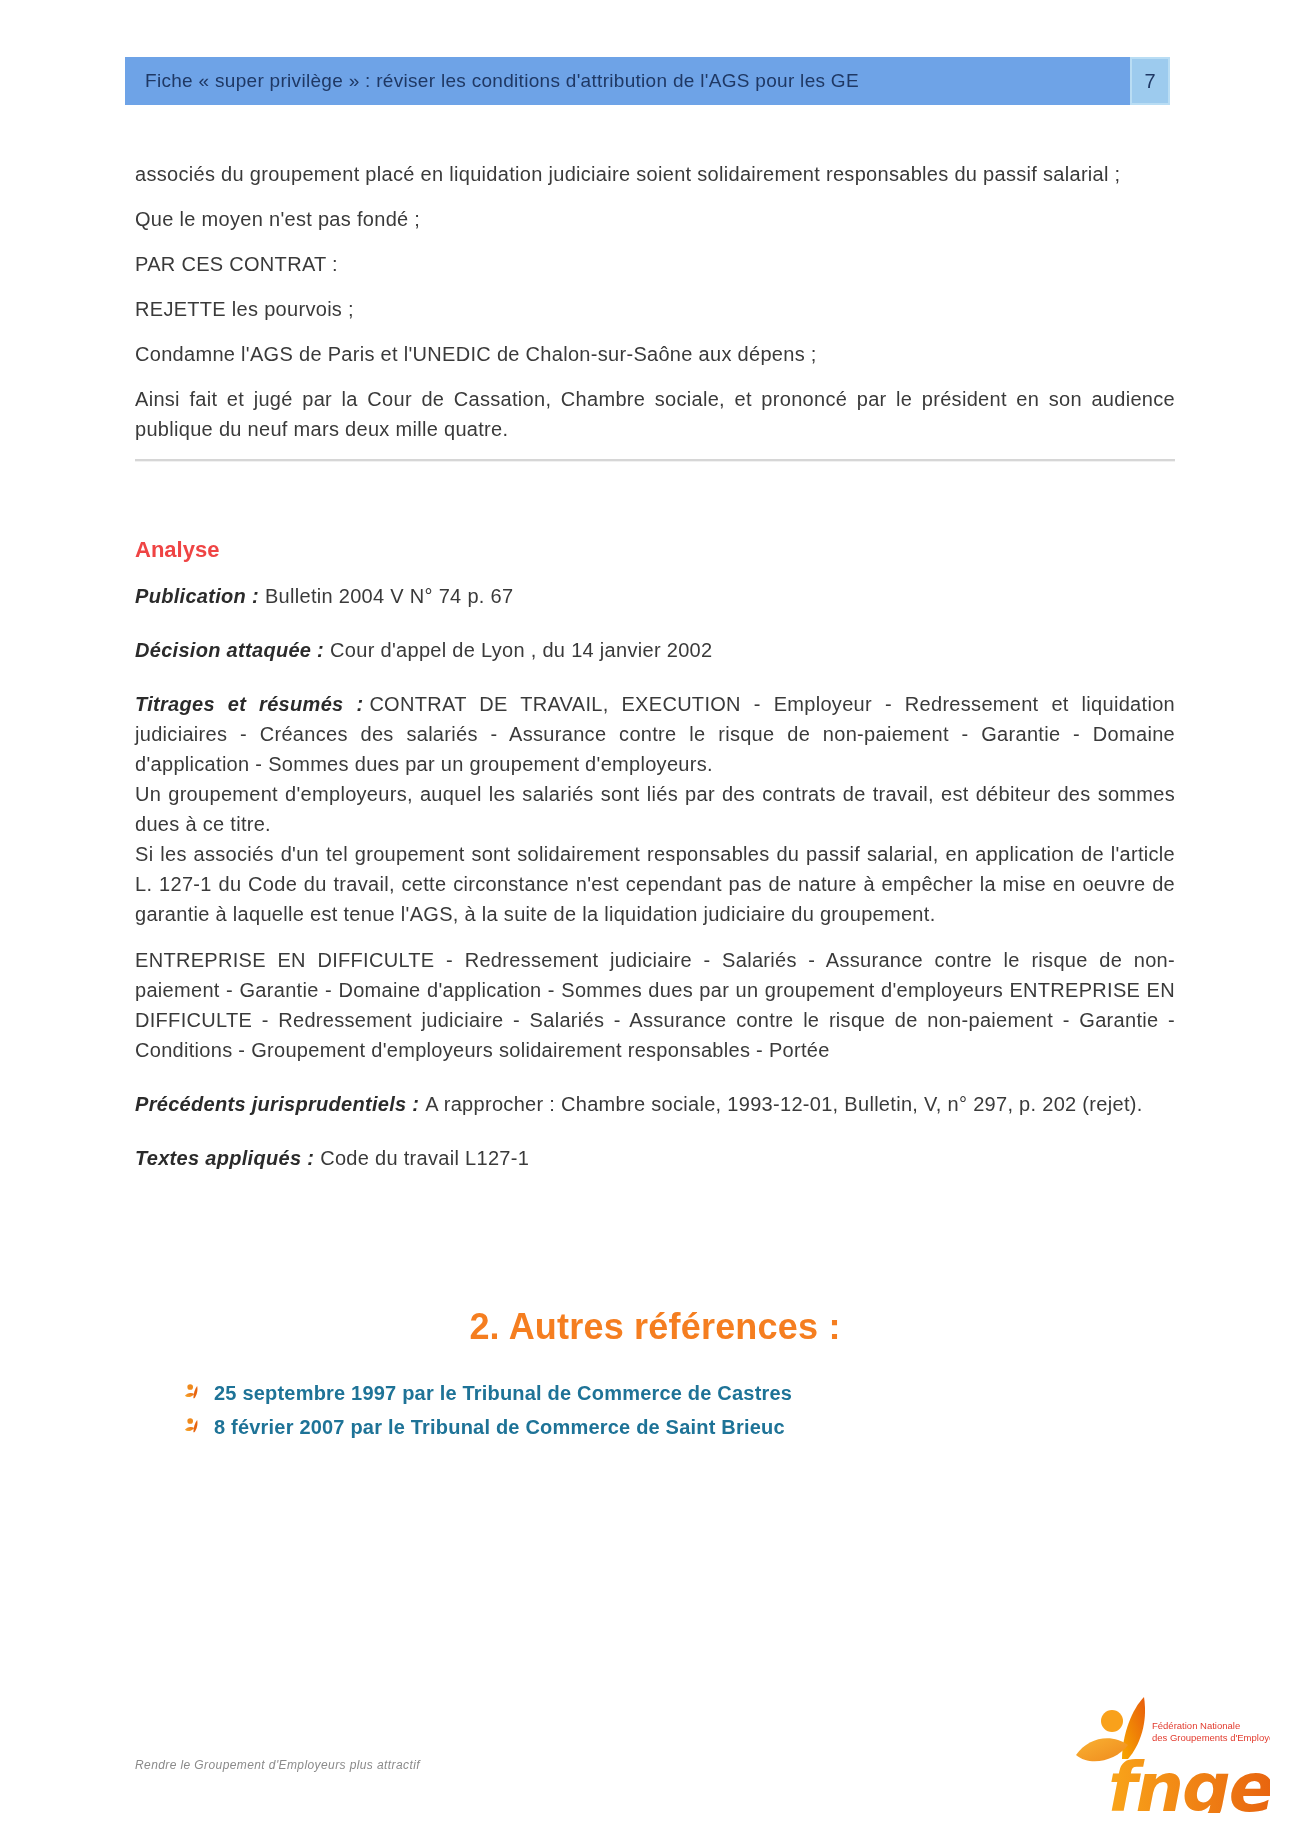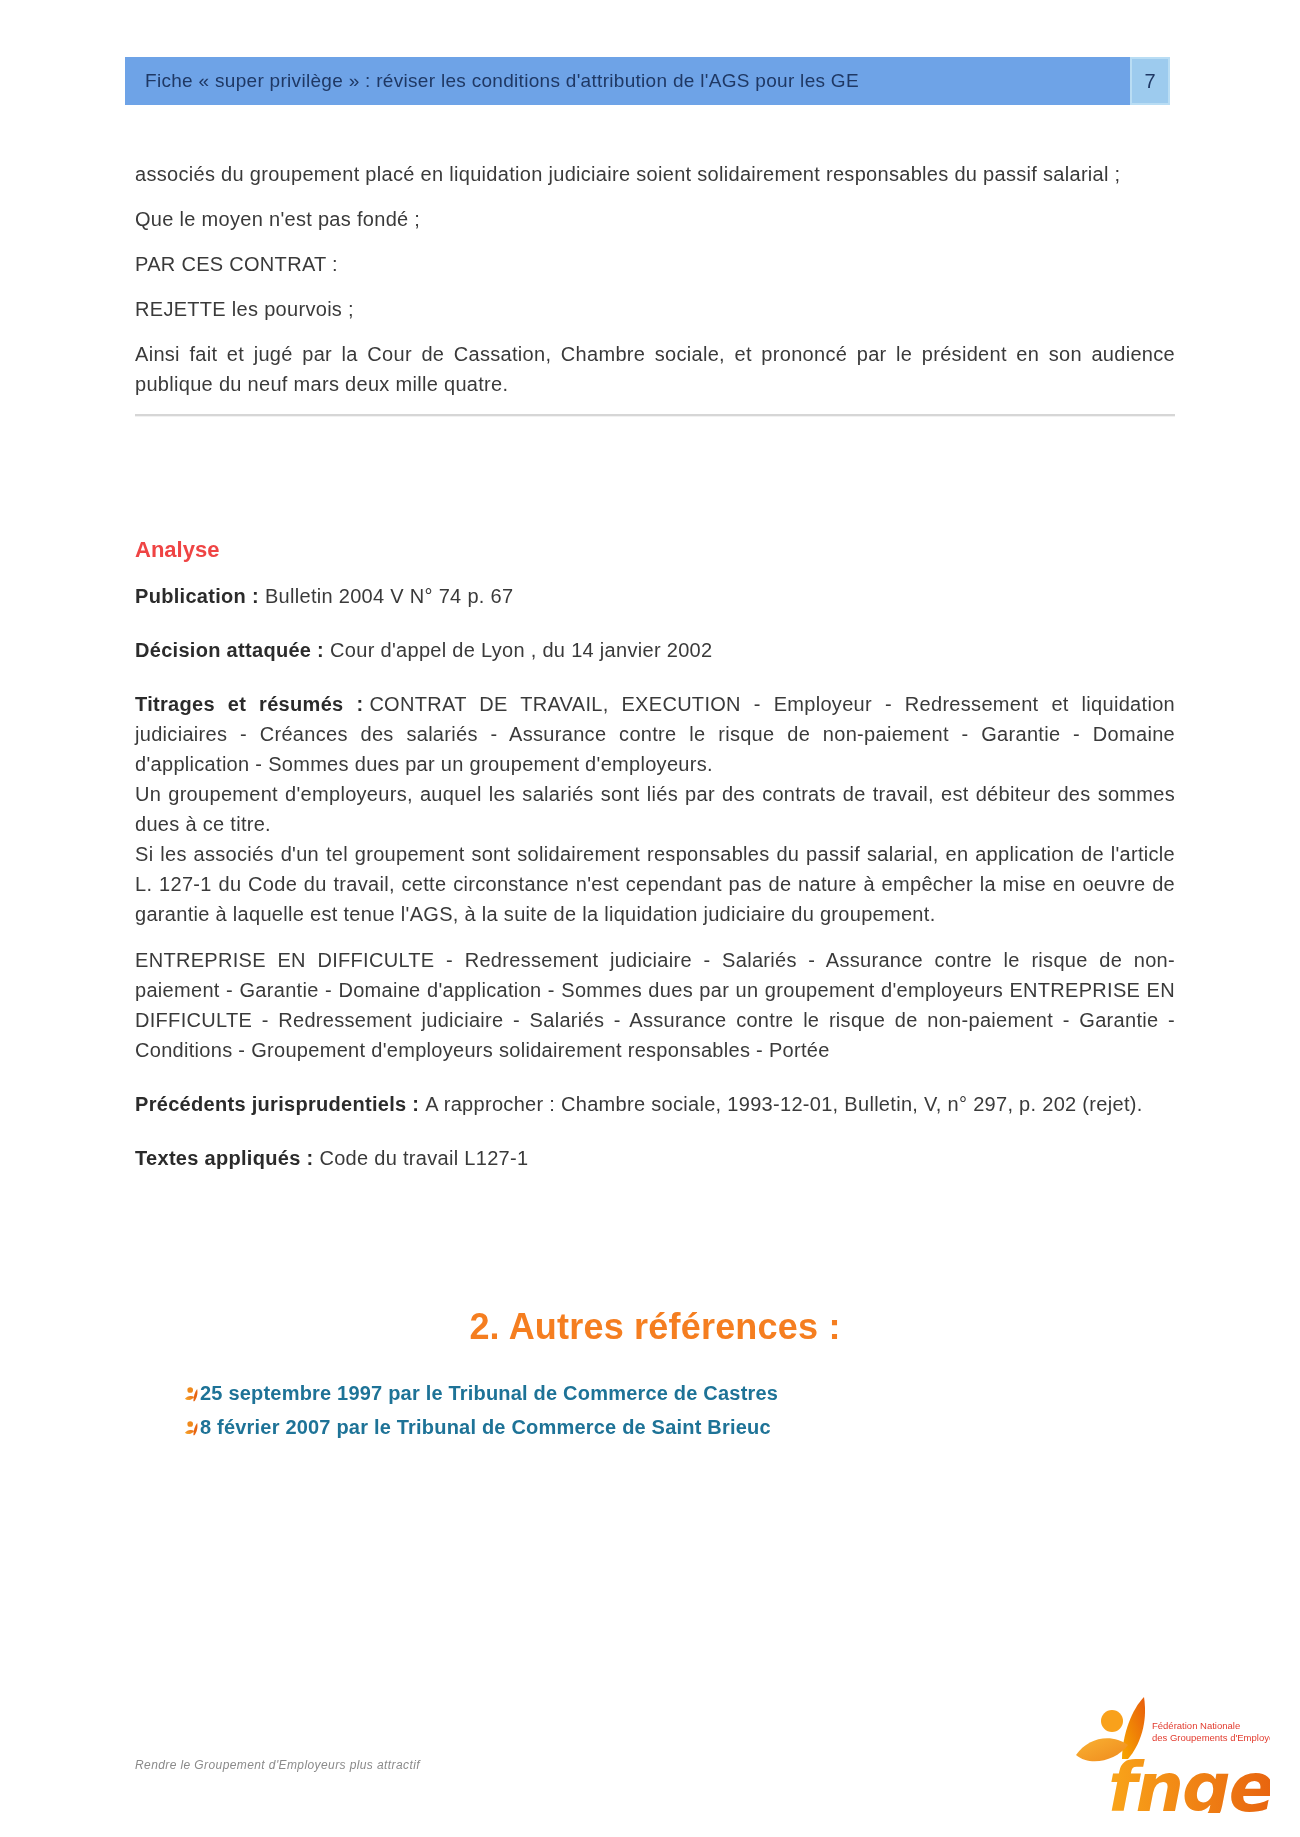--- a/index.html
+++ b/index.html
@@ -59,35 +59,36 @@
     font-size:22px; font-weight:bold;
     color:#ef4444;
   }
   .field {
     margin:0 0 24px 0;
     font-size:20px; line-height:30px;
     letter-spacing:0.3px;
     text-align:justify;
   }
   .field.tight { margin-bottom:16px; }
-  .flabel { font-weight:bold; color:#2b2b2b; margin-right:6px; }
+  .flabel { font-weight:bold; color:#2b2b2b; margin-right:6px;font-style:italic; }
   .preline { white-space:pre-line; }
 
   
   .block-refs { top:1306px; }
   .refs-h {
     margin:0 0 30px 0;
     font-size:36px; font-weight:bold;
     color:#f57e20;
     letter-spacing:0.2px;
     text-align:center;
   }
   .ref-list { padding-left:48px; }
   .ref-item {
-    display:flex; align-items:center;
+    display:flex; align-items:flex-start;
+    gap:14px;
     margin-bottom:4px;
     cursor:pointer;
   }
   .ref-icon { flex:0 0 auto; width:17px; height:19px; margin-top:5px; }
   .ref-icon svg { display:block; width:17px; height:19px; }
   .ref-text {
     font-size:20px; font-weight:bold; line-height:30px;
     color:#1e7397;
     letter-spacing:0.2px;
   }
@@ -109,20 +110,21 @@
   <header class="titlebar">
     <span class="titlebar-text">Fiche « super privilège » : réviser les conditions d'attribution de l'AGS pour les GE</span>
     <span class="pagenum">7</span>
   </header>
 
   <section class="content-col block-pars">
     <p class="body-par">associés du groupement placé en liquidation judiciaire soient solidairement responsables du passif salarial ;</p>
     <p class="body-par">Que le moyen n'est pas fondé ;</p>
     <p class="body-par">PAR CES CONTRAT :</p>
     <p class="body-par">REJETTE les pourvois ;</p>
+    <p class="body-par">Condamne l'AGS de Paris et l'UNEDIC de Chalon-sur-Saône aux dépens ;</p>
     <p class="body-par">Ainsi fait et jugé par la Cour de Cassation, Chambre sociale, et prononcé par le président en son audience publique du neuf mars deux mille quatre.</p>
     <div class="divider"></div>
   </section>
 
   <section class="content-col block-analyse">
     <h2 class="analyse-h">Analyse</h2>
 
     <p class="field">
       <strong class="flabel">Publication :</strong><span class="ftext">Bulletin 2004 V N° 74 p. 67</span>
     </p>

